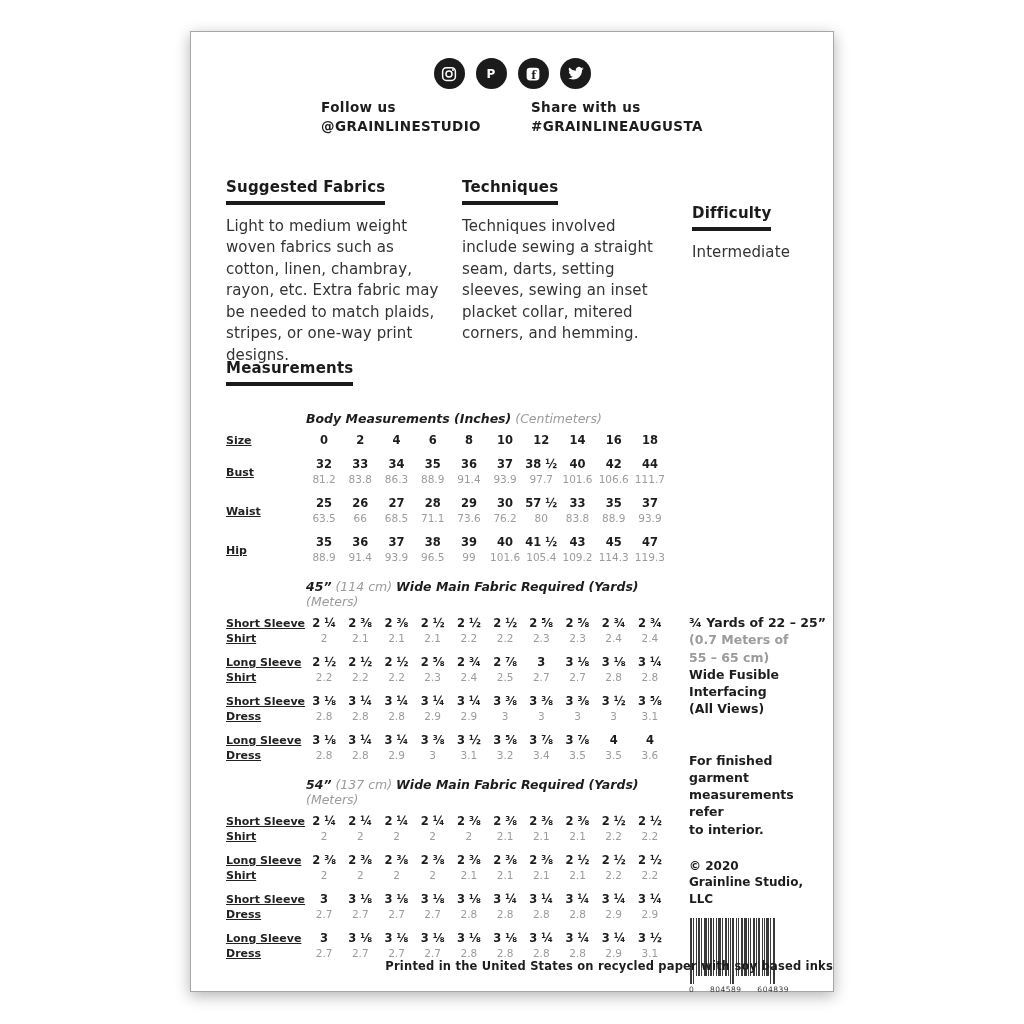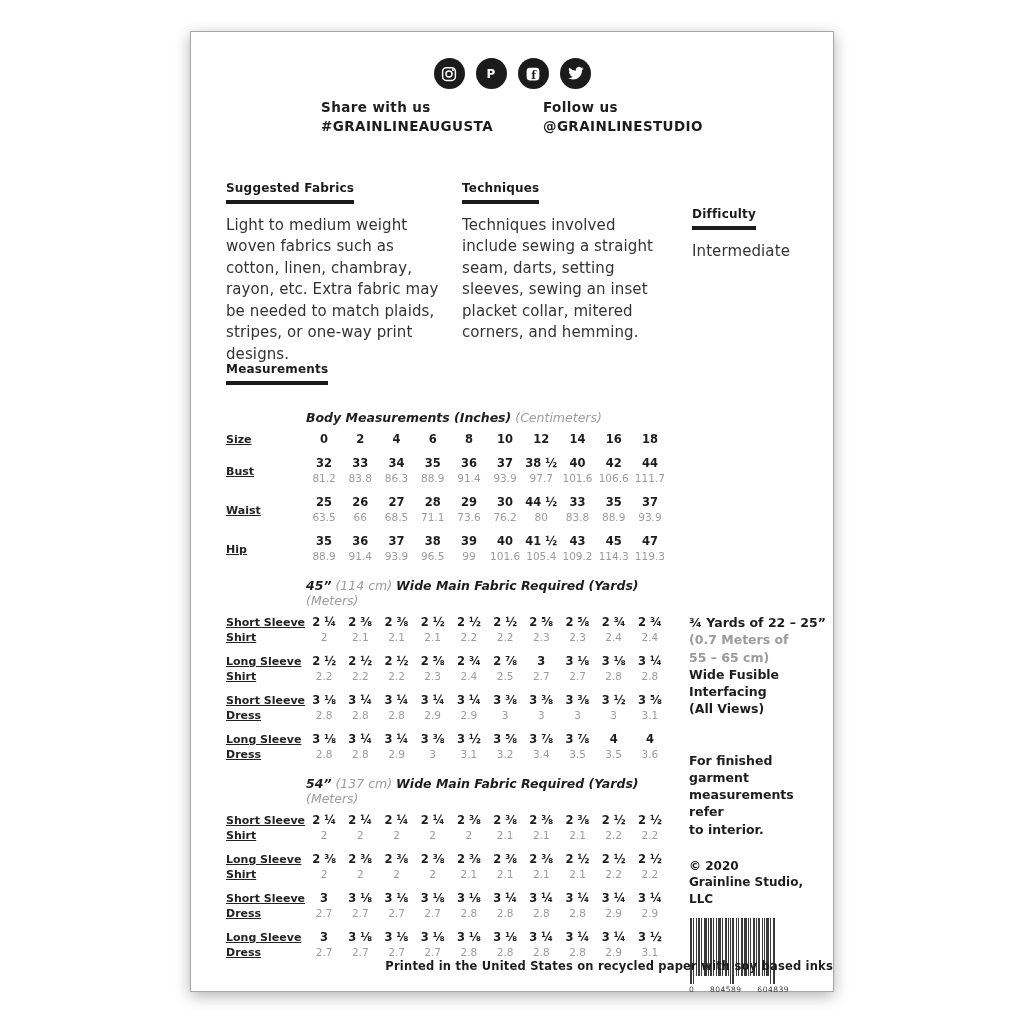--- a/index.html
+++ b/index.html
@@ -16,21 +16,21 @@
   .sicon { width:31px; height:31px; border-radius:50%; background:#1b1b1b;
            display:flex; align-items:center; justify-content:center; }
   .sicon svg { display:block; }
   .social-text { display:flex; justify-content:center; gap:50px; margin-top:9px; text-align:left; }
   .social-text .blk div { font-weight:bold; font-size:13.5px; color:#1d1d1d;
                           letter-spacing:.4px; line-height:1.4; }
 
   
   .sections { position:absolute; top:145px; left:35px; right:26px;
               display:grid; grid-template-columns:236px 230px auto; }
-  .sec-title { display:inline-block; font-size:12px; font-weight:bold; color:#1b1b1b;
+  .sec-title { display:inline-block; font-size:15px; font-weight:bold; color:#1b1b1b;
                letter-spacing:.2px; border-bottom:4px solid #1b1b1b; padding-bottom:5px;
                margin-bottom:11px; }
   .sec-body { font-size:15px; color:#333; line-height:1.43; letter-spacing:.1px; }
   .col1 .sec-body { max-width:215px; }
   .col2 .sec-body { max-width:205px; }
   .col3 .sub2 { margin-top:26px; }
 
   
   .meas { position:absolute; top:326px; left:35px; width:442px; }
   .tsub { margin:14px 0 7px 80px; font-size:12.5px;font-style:italic; }
@@ -88,26 +88,26 @@
         </svg>
       </div>
       <div class="sicon">
         <svg width="17" height="17" viewBox="0 0 24 24">
           <path fill="#fff" d="M23.44 4.83c-.8.37-1.66.62-2.56.73a4.47 4.47 0 0 0 1.96-2.47 8.94 8.94 0 0 1-2.83 1.08 4.46 4.46 0 0 0-7.6 4.07A12.65 12.65 0 0 1 3.22 3.6a4.45 4.45 0 0 0 1.38 5.95c-.73-.02-1.42-.22-2.02-.56v.06a4.46 4.46 0 0 0 3.58 4.37c-.66.18-1.36.2-2.02.08a4.46 4.46 0 0 0 4.17 3.1A8.95 8.95 0 0 1 1.7 18.4a12.63 12.63 0 0 0 6.84 2c8.2 0 12.7-6.8 12.7-12.7v-.58a9.07 9.07 0 0 0 2.2-2.29z"></path>
         </svg>
       </div>
     </div>
     <div class="social-text">
       <div class="blk">
+        <div>Follow us</div>
+        <div>@GRAINLINESTUDIO</div>
+      </div>
+      <div class="blk">
         <div>Share with us</div>
         <div>#GRAINLINEAUGUSTA</div>
-      </div>
-      <div class="blk">
-        <div>Follow us</div>
-        <div>@GRAINLINESTUDIO</div>
       </div>
     </div>
   </div>
 
   <div class="sections">
     <div class="col1">
       <div class="sec-title">Suggested Fabrics</div>
       <div class="sec-body">Light to medium weight woven fabrics such as cotton, linen, chambray, rayon, etc. Extra fabric may be needed to match plaids, stripes, or one-way print designs.</div>
     </div>
     <div class="col2">
@@ -180,21 +180,21 @@
       <div class="trow">
         <div class="tlabel centered">Waist</div>
         <div class="tvals">
           <div class="cells bold">
               <span class="c">25</span>
               <span class="c">26</span>
               <span class="c">27</span>
               <span class="c">28</span>
               <span class="c">29</span>
               <span class="c">30</span>
-              <span class="c">44 ½</span>
+              <span class="c">57 ½</span>
               <span class="c">33</span>
               <span class="c">35</span>
               <span class="c">37</span>
             </div>
           <div class="cells gray">
               <span class="c">63.5</span>
               <span class="c">66</span>
               <span class="c">68.5</span>
               <span class="c">71.1</span>
               <span class="c">73.6</span>

